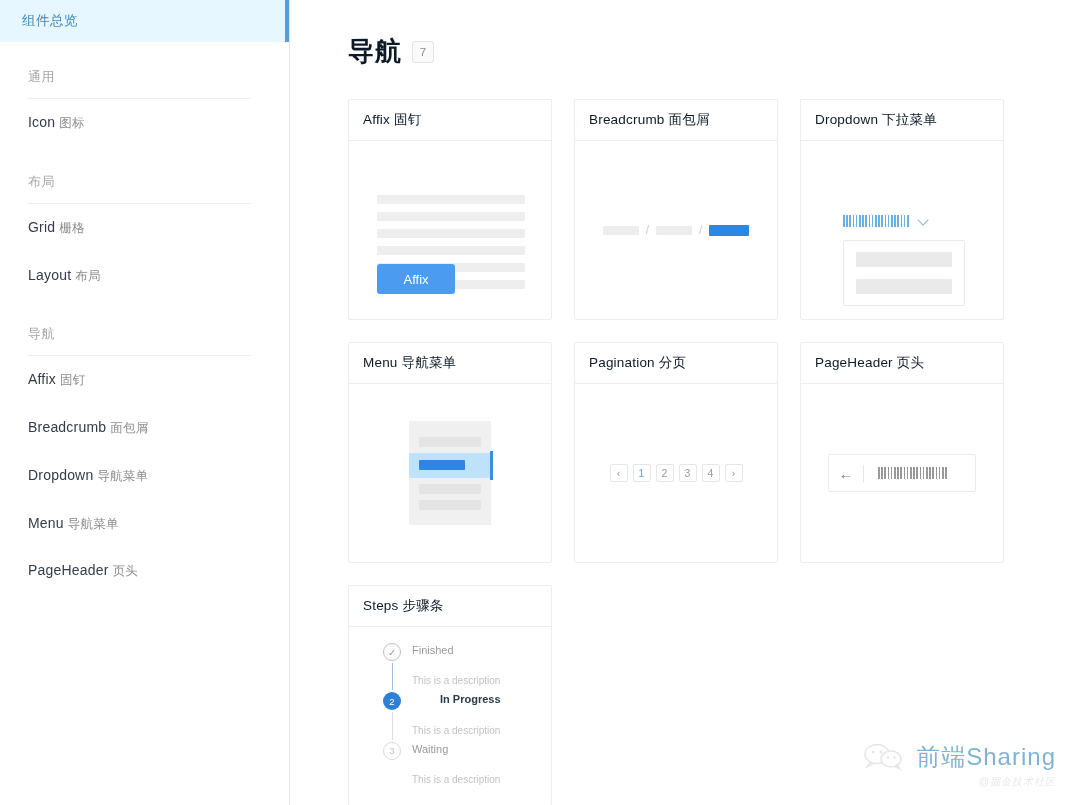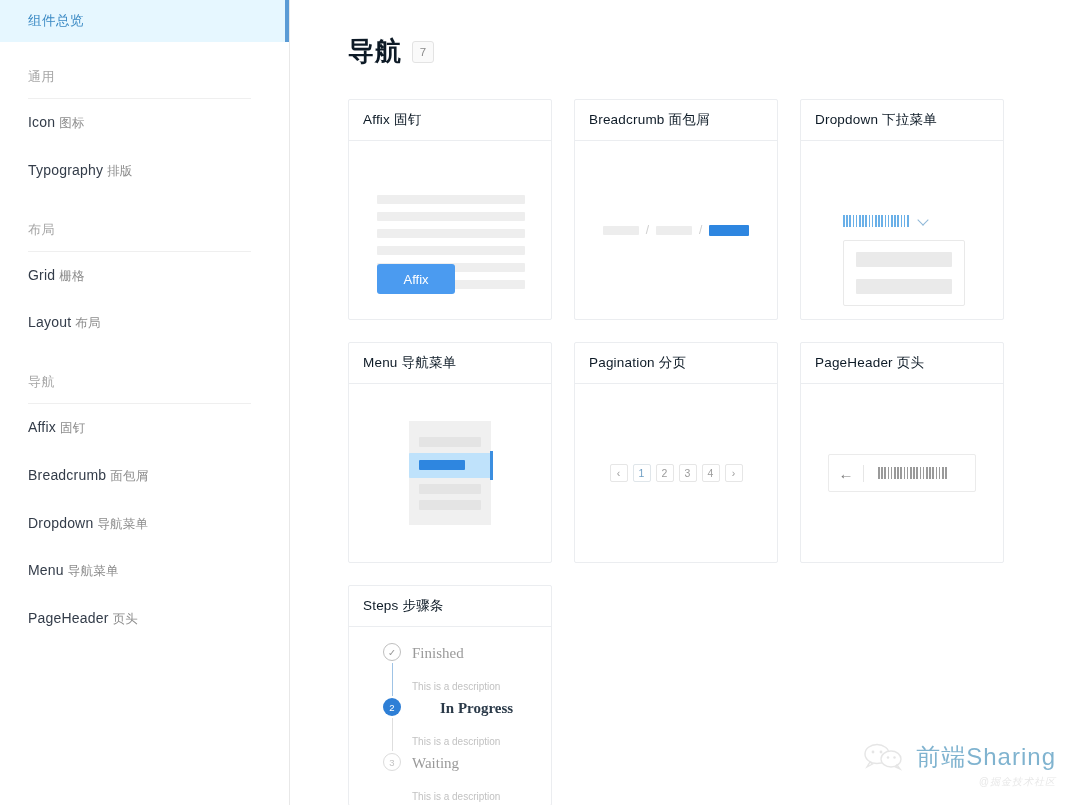--- a/index.html
+++ b/index.html
@@ -18,21 +18,21 @@
     background: #ffffff;
     border-right: 1px solid #e8e8e8;
     position: relative;
     overflow: hidden;
     flex: 0 0 290px;
   }
   .menu-active {
     height: 42px;
     background: #e6f7ff;
     display: flex; align-items: center;
-    padding-left: 28px;
+    padding-left: 22px;
     position: relative;
   }
   .menu-active .label {
     font-size: 13.5px;
     color: #3b8ac4;
     letter-spacing: .5px;
   }
   .active-bar {
     position: absolute;
     right: 0; top: 0; bottom: 0;
@@ -237,21 +237,21 @@
     width: 18px; height: 18px; border-radius: 50%;
     display: flex; align-items: center; justify-content: center;
     font-size: 9.5px; flex: 0 0 18px;
   }
   .dot.done { border: 1px solid #bfbfbf; color: #9a9a9a; }
   .dot.active { background: #2e7fd6; color: #fff; }
   .dot.wait { border: 1px solid #dcdcdc; color: #c3c3c3; }
   .vline { width: 1px; flex: 1; background: #dedede; margin: 2px 0; min-height: 26px; }
   .vline.blue { background: #9fc3e5; }
   .step .txt { padding-bottom: 4px; }
-  .step .ttl { font-size: 15px; color: #9a9a9a; line-height: 1.4; font-family: Liberation Serif, serif; }
+  .step .ttl { font-size: 11px; color: #9a9a9a; line-height: 1.4; }
   .step .ttl.on { color: #2b3a49; font-weight: bold; margin-left: 28px; }
   .step .desc { font-size: 10px; color: #c2c2c2; line-height: 1.5; margin-top: 15px; }
 
   
   .watermark {
     position: absolute;
     right: 24px; bottom: 16px;
     display: flex; flex-direction: column; align-items: flex-end;
     opacity: .5;
     pointer-events: none;
@@ -271,23 +271,20 @@
 
     <div class="menu-active">
       <span class="label">组件总览</span>
       <span class="active-bar"></span>
     </div>
 
     <div class="group-title">通用</div>
     <div class="group-rule"></div>
     <div class="nav-item">
       <span>Icon</span><span class="cn">图标</span>
-    </div>
-    <div class="nav-item">
-      <span>Typography</span><span class="cn">排版</span>
     </div>
 
     <div class="group-title">布局</div>
     <div class="group-rule"></div>
     <div class="nav-item">
       <span>Grid</span><span class="cn">栅格</span>
     </div>
     <div class="nav-item">
       <span>Layout</span><span class="cn">布局</span>
     </div>

